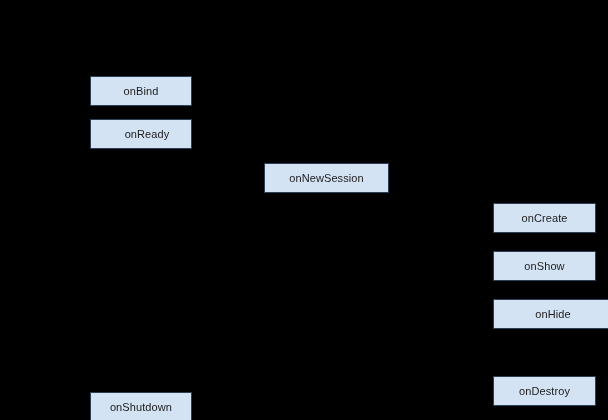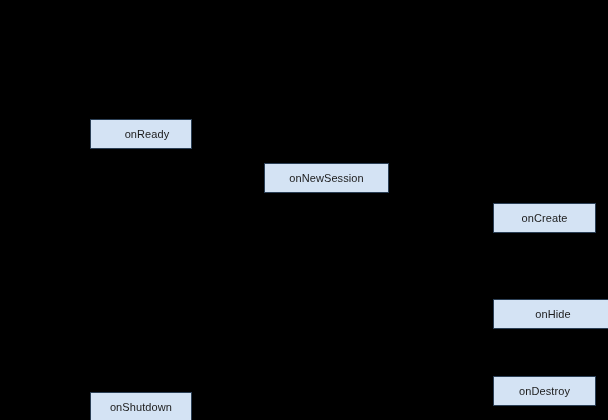--- a/index.html
+++ b/index.html
@@ -31,33 +31,39 @@
     letter-spacing: 0.1px;
     white-space: nowrap;
     user-select: none;
   }
 </style>
 </head>
 <body>
 
 <div id="canvas">
 
+  <div class="node" style="left:90px;  top:76px;  width:102px; height:30px;">
+    <span>onBind</span>
+  </div>
 
   <div class="node" style="left:90px;  top:119px; width:102px; height:30px;padding-left:12px;">
     <span>onReady</span>
   </div>
 
   <div class="node" style="left:264px; top:163px; width:125px; height:30px;">
     <span>onNewSession</span>
   </div>
 
   <div class="node" style="left:493px; top:203px; width:103px; height:30px;">
     <span>onCreate</span>
   </div>
 
+  <div class="node" style="left:493px; top:251px; width:103px; height:30px;">
+    <span>onShow</span>
+  </div>
 
   <div class="node" style="left:493px; top:299px; width:120px; height:30px;">
     <span>onHide</span>
   </div>
 
   <div class="node" style="left:90px;  top:376px; width:102px; height:30px;margin-top:16px;">
     <span>onShutdown</span>
   </div>
 
   <div class="node" style="left:493px; top:376px; width:103px; height:30px;">

